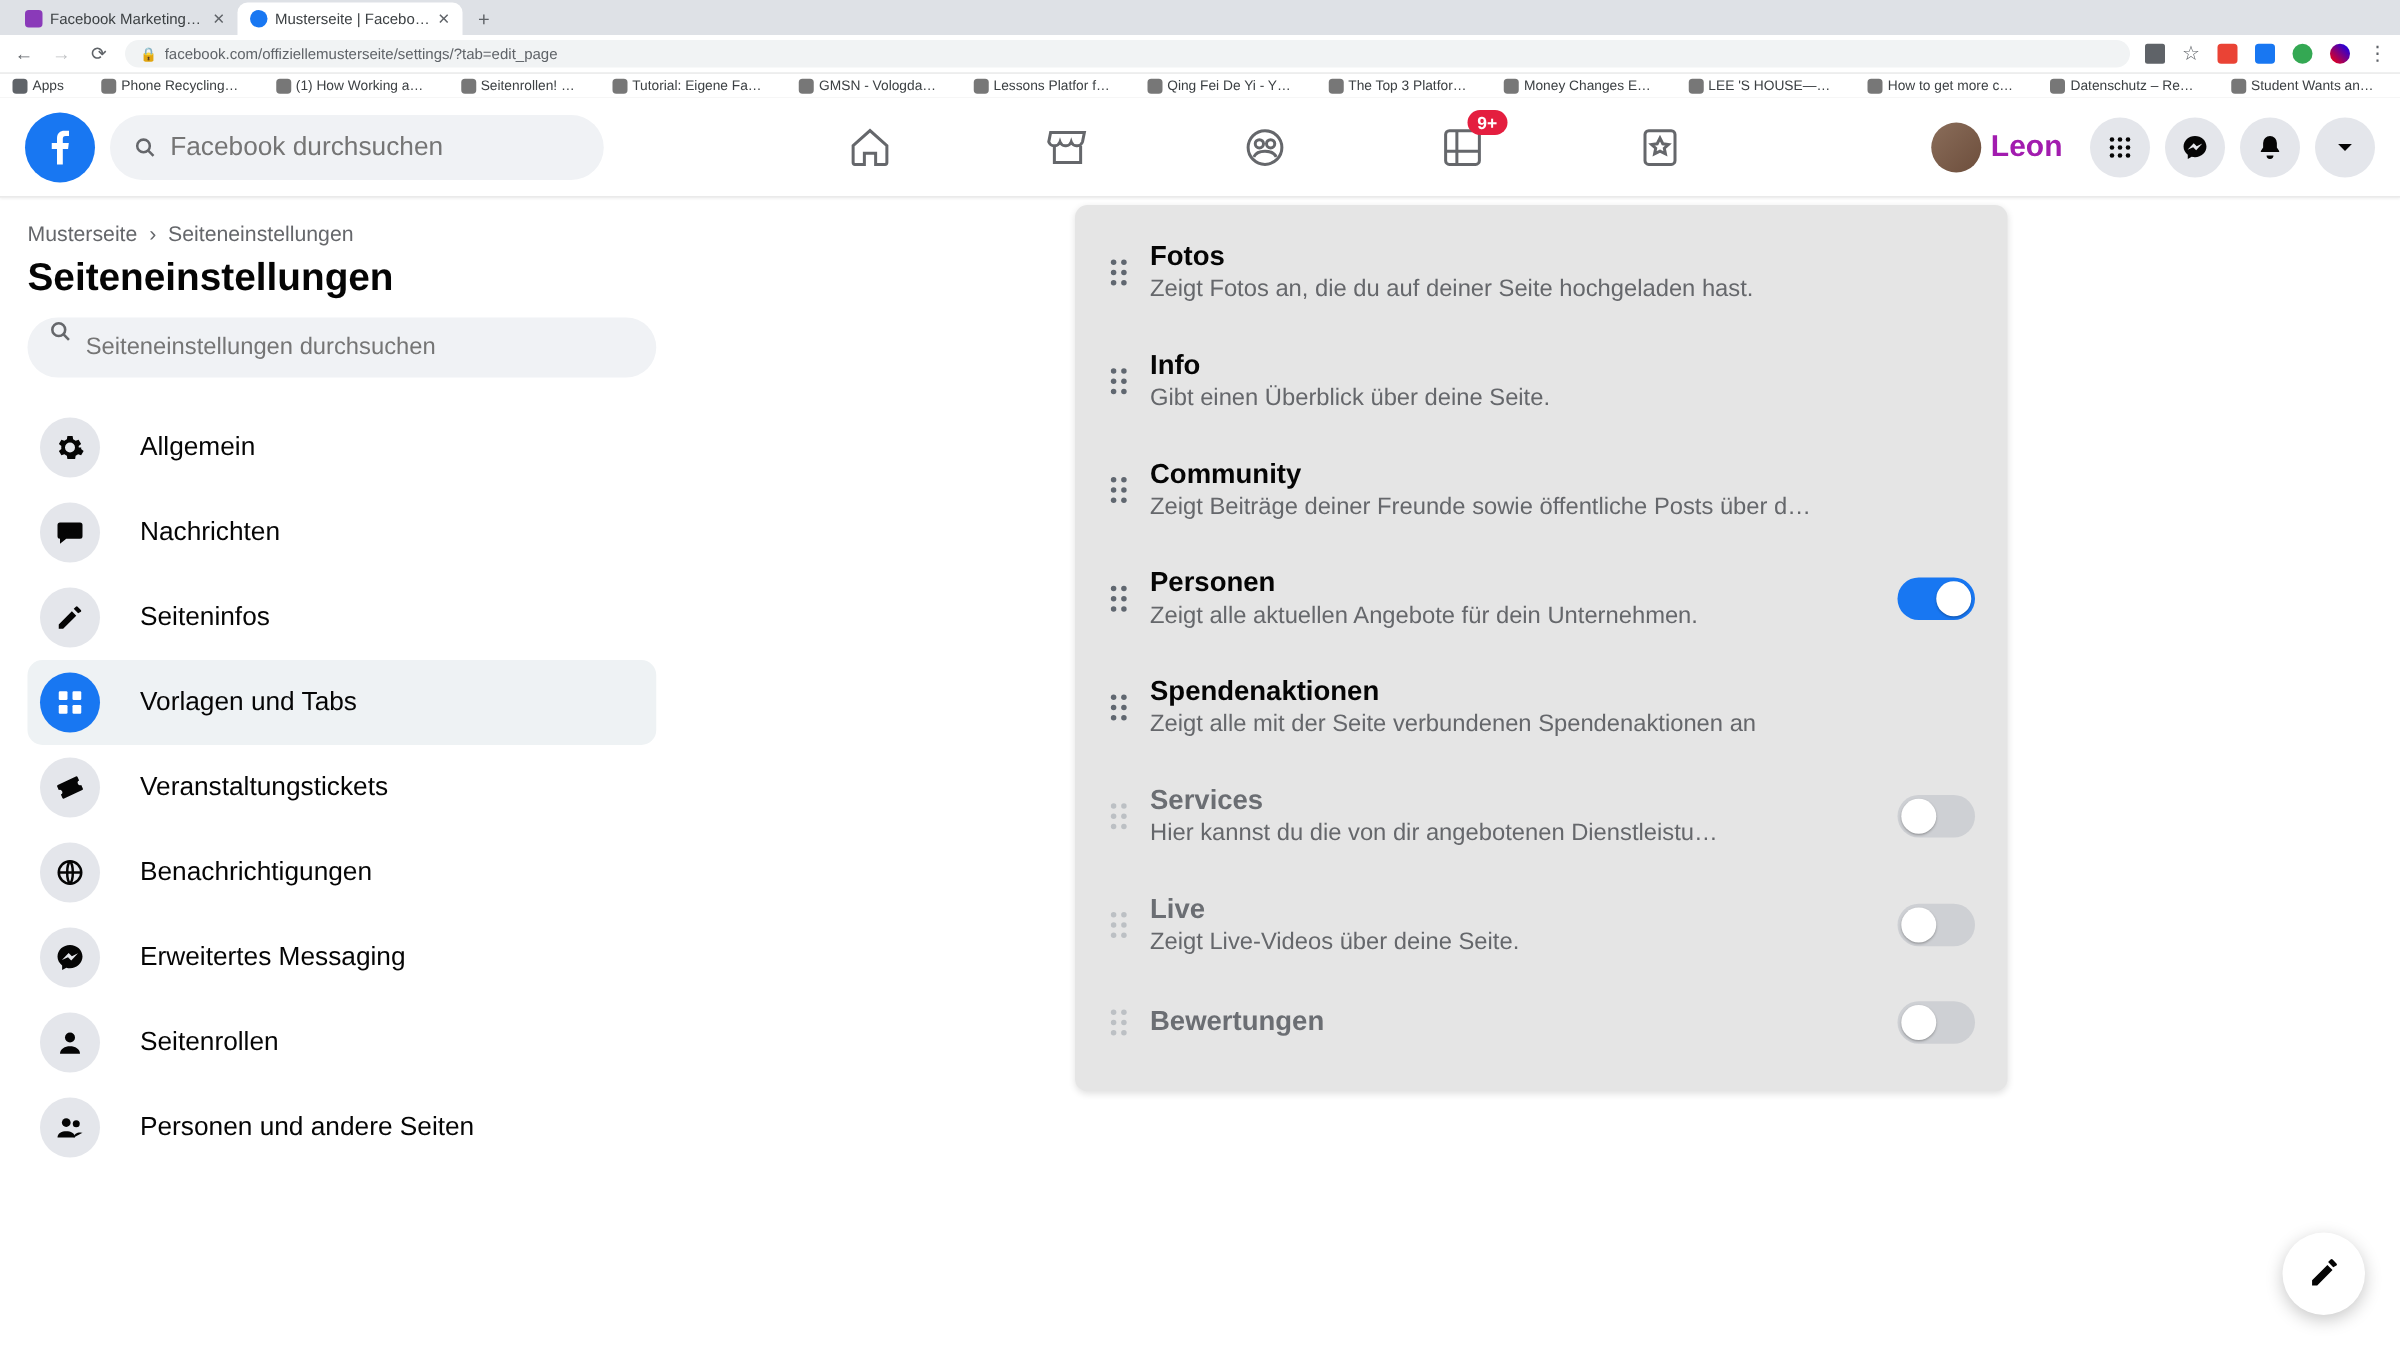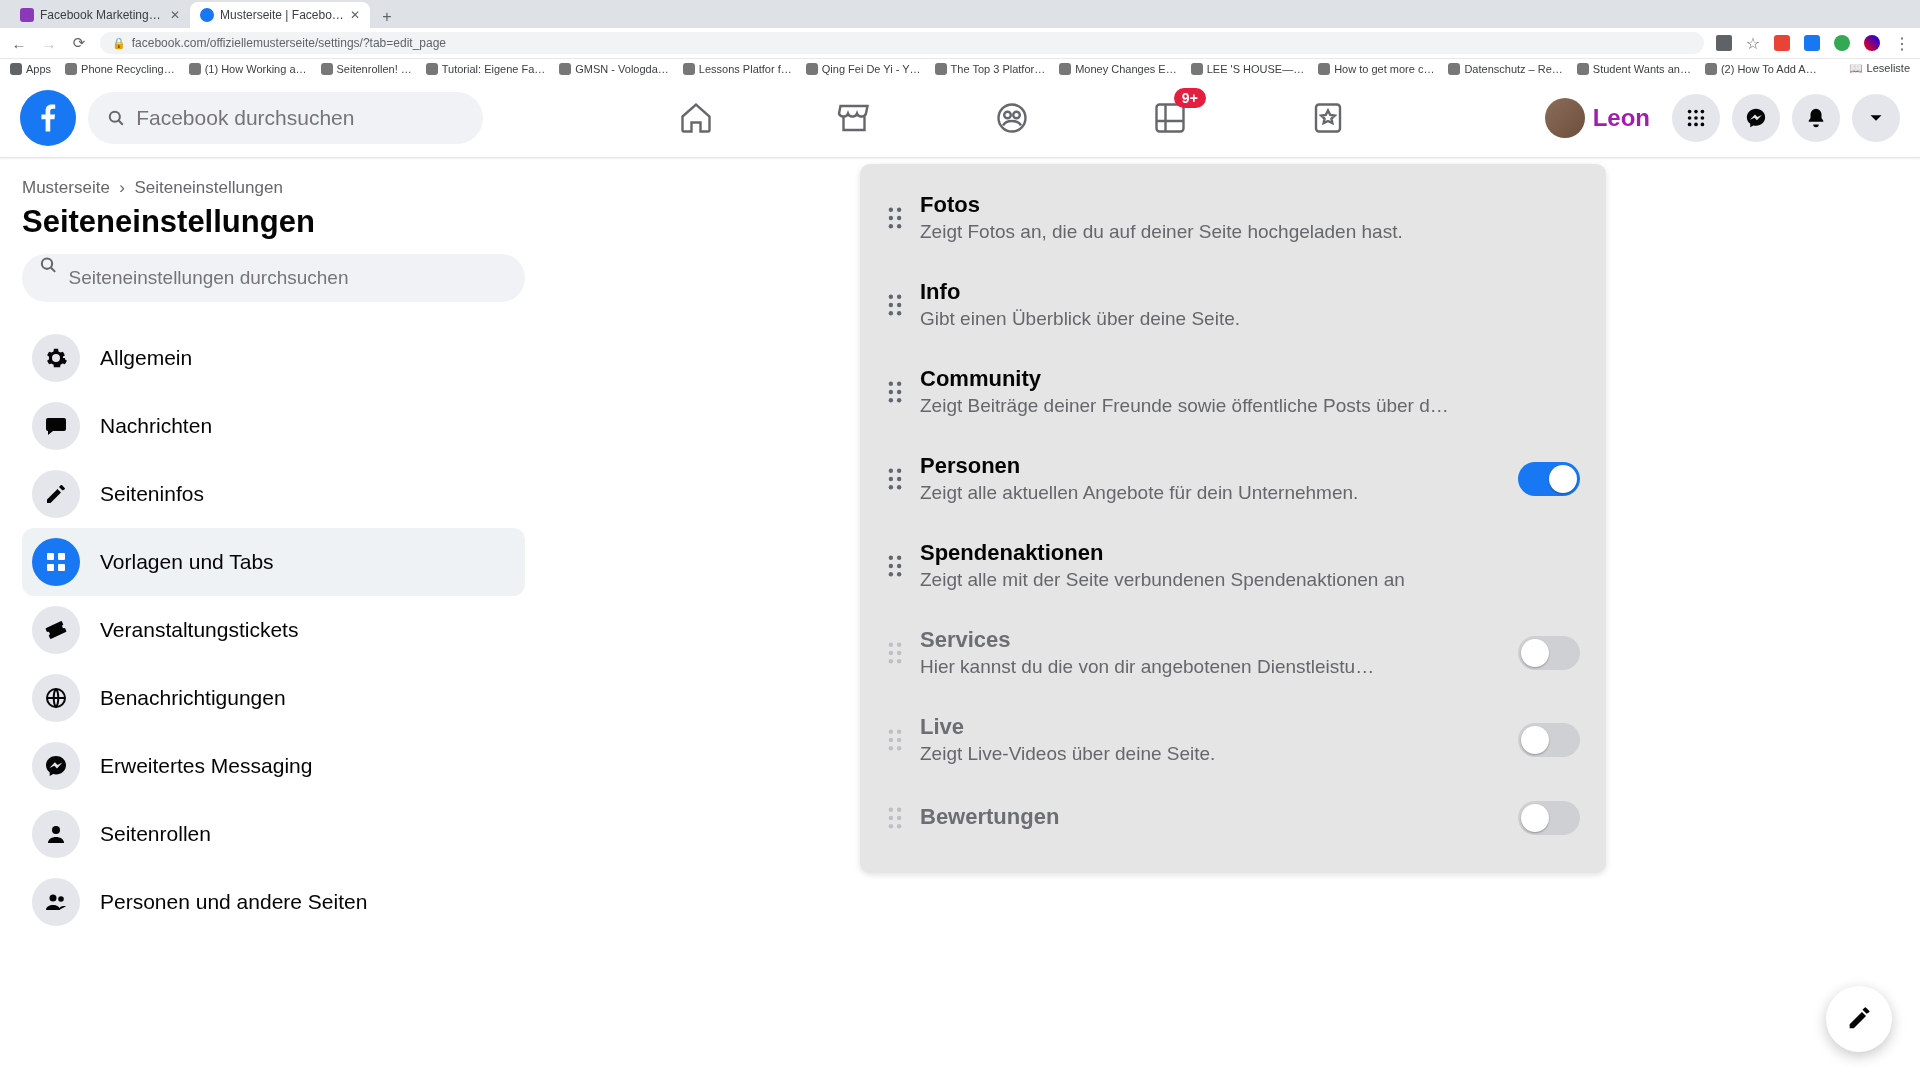--- a/index.html
+++ b/index.html
@@ -15,21 +15,21 @@
 .tab .fav-blue { background:#1877f2; border-radius:50%; }
 .tab .tab-title { white-space:nowrap; overflow:hidden; text-overflow:ellipsis; flex:1; }
 .tab .tab-close { color:#5f6368; font-size:12px; }
 .newtab { width:22px; height:22px; display:flex; align-items:center; justify-content:center; color:#5f6368; font-size:16px; margin-left:6px; }
 .addr-row { height:30px; background:#fff; display:flex; align-items:center; padding:0 10px; gap:12px; }
 .nav-btn { color:#5f6368; font-size:15px; width:18px; text-align:center; }
 .url-bar { flex:1; height:22px; background:#f1f3f4; border-radius:12px; display:flex; align-items:center; padding:0 12px; font-size:12px; color:#5f6368; gap:6px; }
 .url-bar .lock { color:#5f6368; font-size:11px; }
 .chrome-icons { display:flex; gap:14px; align-items:center; }
 .chrome-icons .ic { width:16px; height:16px; border-radius:3px; }
-.bm-row { height:20px; background:#fff; display:flex; align-items:center; padding:0 10px; gap:14px; font-size:11px; color:#3c4043; border-top:1px solid #e8e8e8; }
+.bm-row { height:20px; background:#fff; display:flex; align-items:center; padding:0 10px; gap:30px; font-size:11px; color:#3c4043; border-top:1px solid #e8e8e8; }
 .bm-row .bm { display:flex; align-items:center; gap:4px; white-space:nowrap; }
 .bm-row .bm .dot { width:12px; height:12px; border-radius:3px; background:#777; }
 
 
 .fb-header { height:80px; background:#fff; border-bottom:1px solid #e4e4e4; box-shadow:0 1px 2px rgba(0,0,0,.06); display:flex; align-items:center; padding:0 20px; }
 .fb-logo { width:56px; height:56px; border-radius:50%; background:#1877f2; color:#fff; display:flex; align-items:center; justify-content:center; flex:0 0 56px; }
 .fb-logo svg { width:36px; height:36px; }
 .fb-search { margin-left:12px; background:#f0f2f5; border-radius:30px; height:52px; width:395px; display:flex; align-items:center; padding:0 18px; gap:10px; color:#65676b; }
 .fb-search input { border:none; background:transparent; font-size:21px; color:#65676b; outline:none; width:100%; }
 .center-nav { flex:1; display:flex; justify-content:center; gap:110px; align-items:center; }
@@ -44,21 +44,21 @@
 .round-btn svg { width:22px; height:22px; }
 
 
 .main { display:flex; height:calc(1080px - 78px - 80px); }
 .left-col { width:540px; padding:20px 15px 0 22px; }
 .breadcrumb { font-size:17px; color:#65676b; margin-bottom:6px; }
 .breadcrumb a { color:#65676b; text-decoration:none; }
 .page-title { font-size:31px; font-weight:800; color:#050505; margin-bottom:14px; }
 .side-search { background:#f0f2f5; border-radius:30px; height:48px; display:flex; padding:0 16px; gap:10px; margin-bottom:22px; }
 .side-search input { border:none; background:transparent; font-size:19px; color:#65676b; outline:none; width:100%; }
-.menu-item { display:flex; align-items:center; gap:20px; height:68px; border-radius:12px; padding:0 10px; }
+.menu-item { display:flex; align-items:center; gap:32px; height:68px; border-radius:12px; padding:0 10px; }
 .menu-item.active { background:#eef2f4; }
 .menu-item .mi-icon { width:48px; height:48px; border-radius:50%; background:#e4e6eb; display:flex; align-items:center; justify-content:center; color:#050505; flex:0 0 48px; }
 .menu-item.active .mi-icon { background:#1877f2; color:#fff; }
 .menu-item .mi-icon svg { width:24px; height:24px; }
 .menu-item .mi-label { font-size:21px; color:#050505; font-weight:500; }
 
 .spacer-col { flex:0 0 320px; }
 
 .card { width:746px; background:#e5e5e5; border-radius:10px; box-shadow:0 2px 6px rgba(0,0,0,.12); padding:10px 0 20px 0; margin-top:6px; }
 .row { display:flex; align-items:center; padding:18px 26px; gap:16px; }

